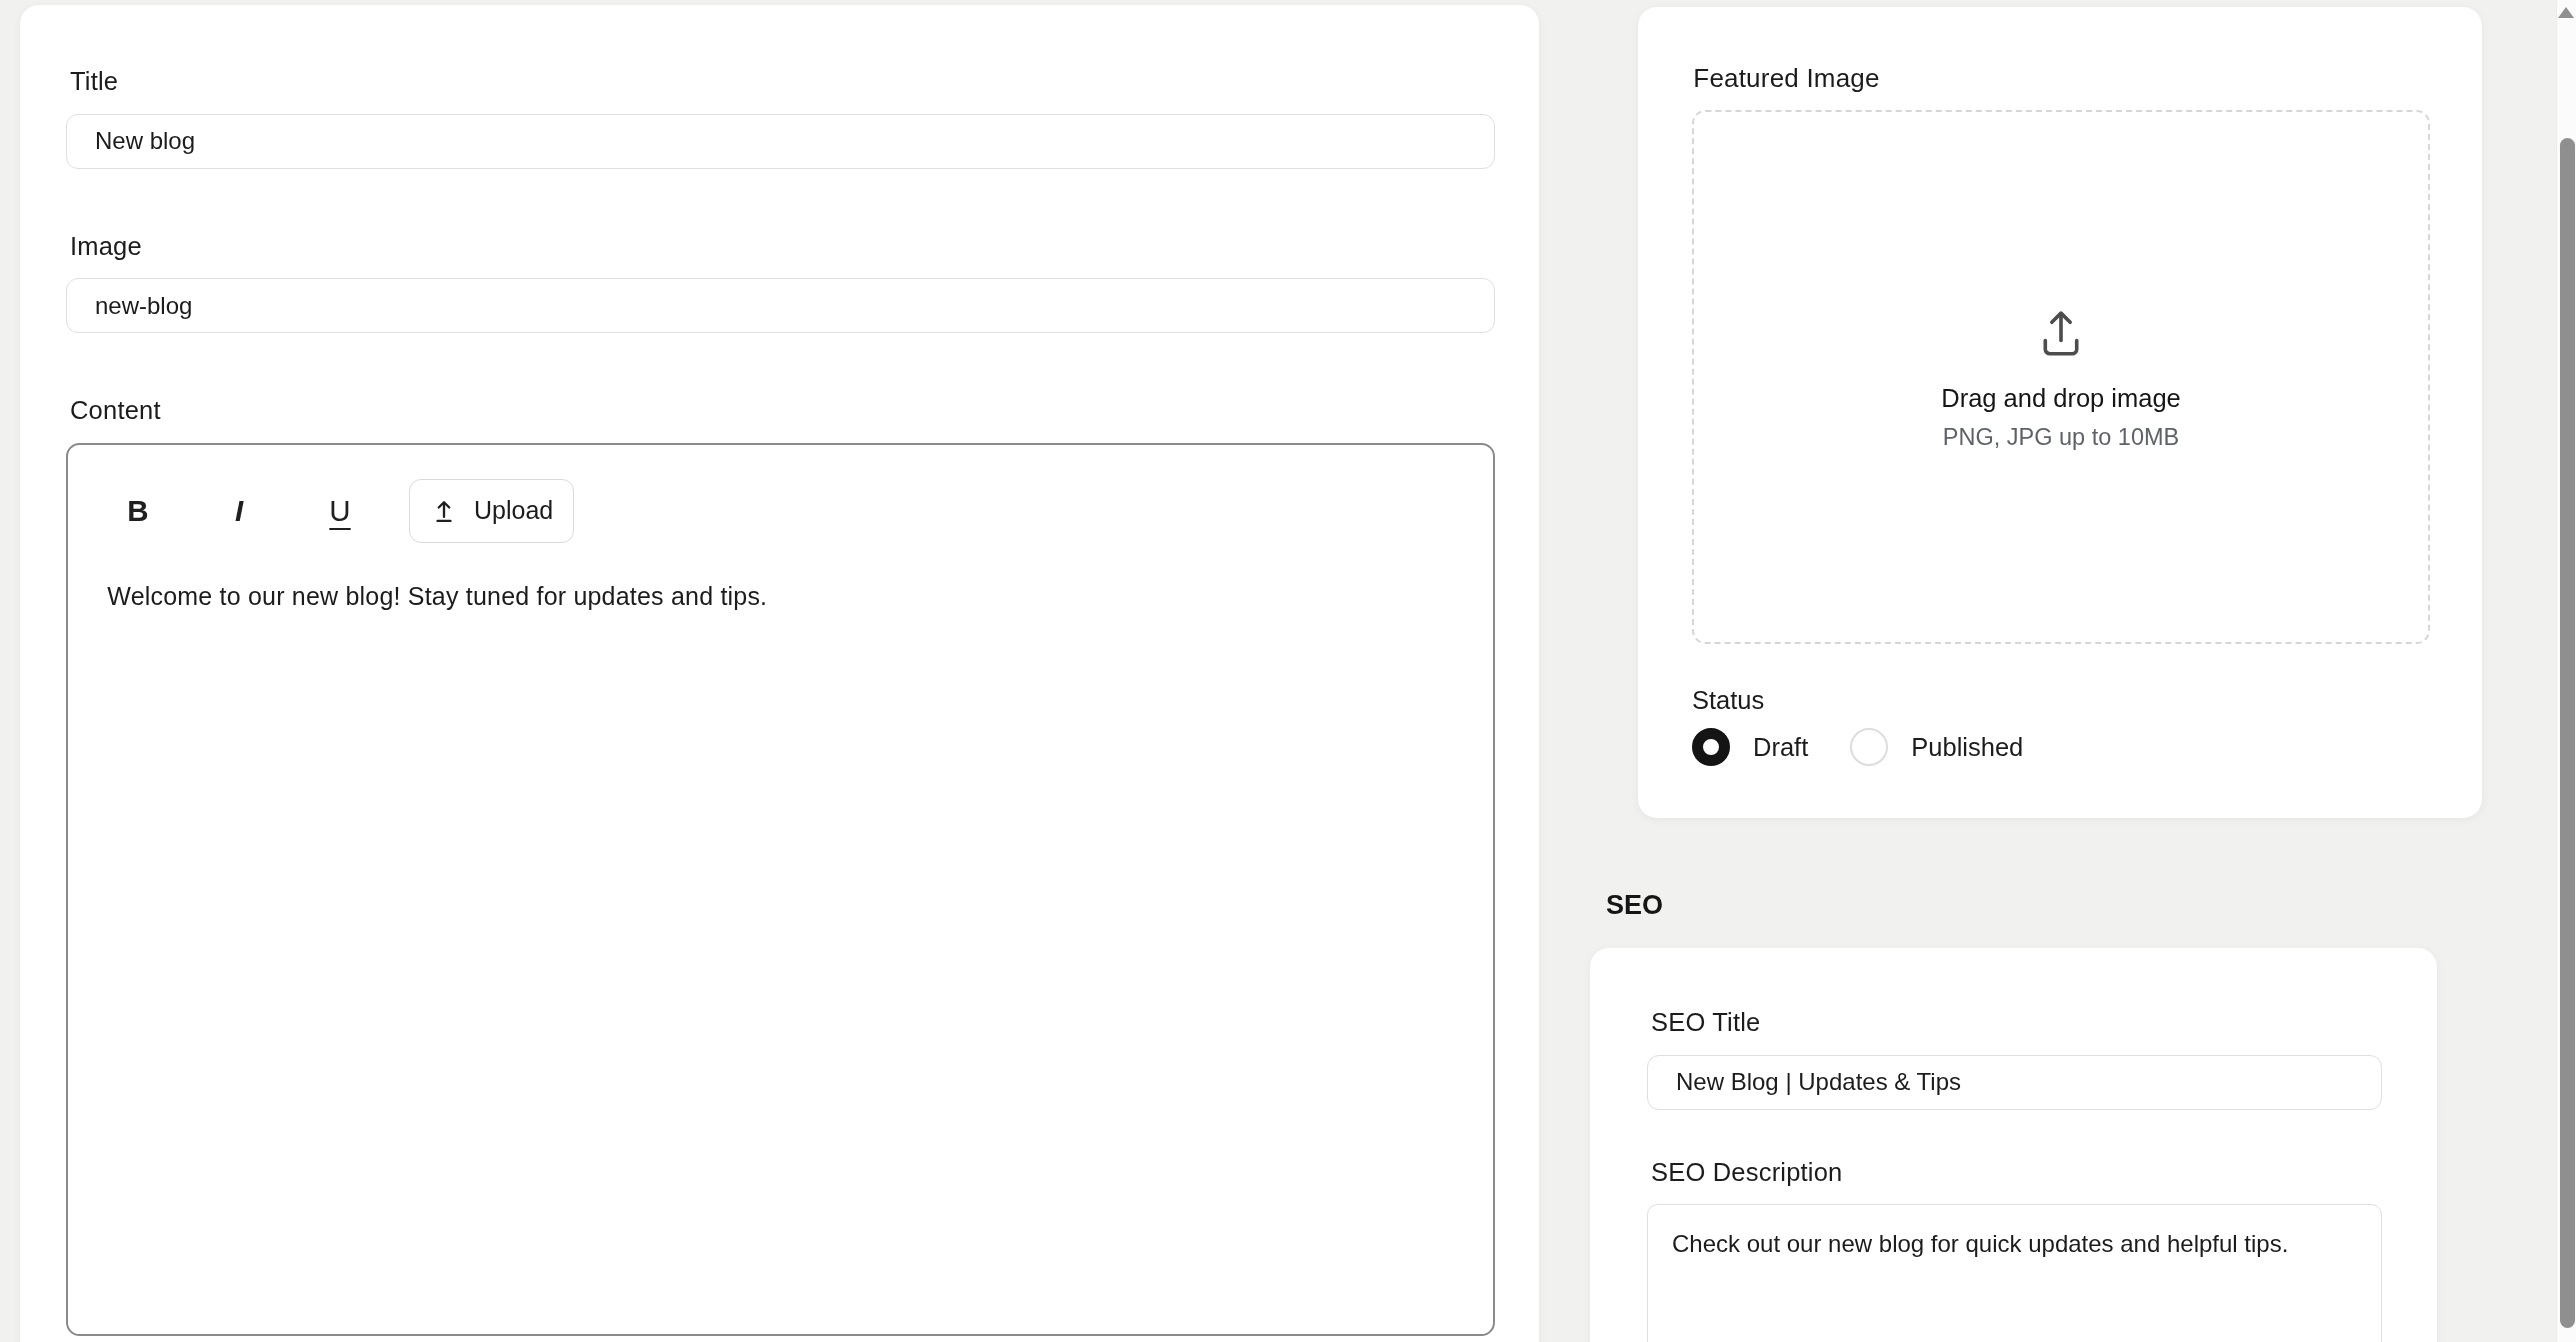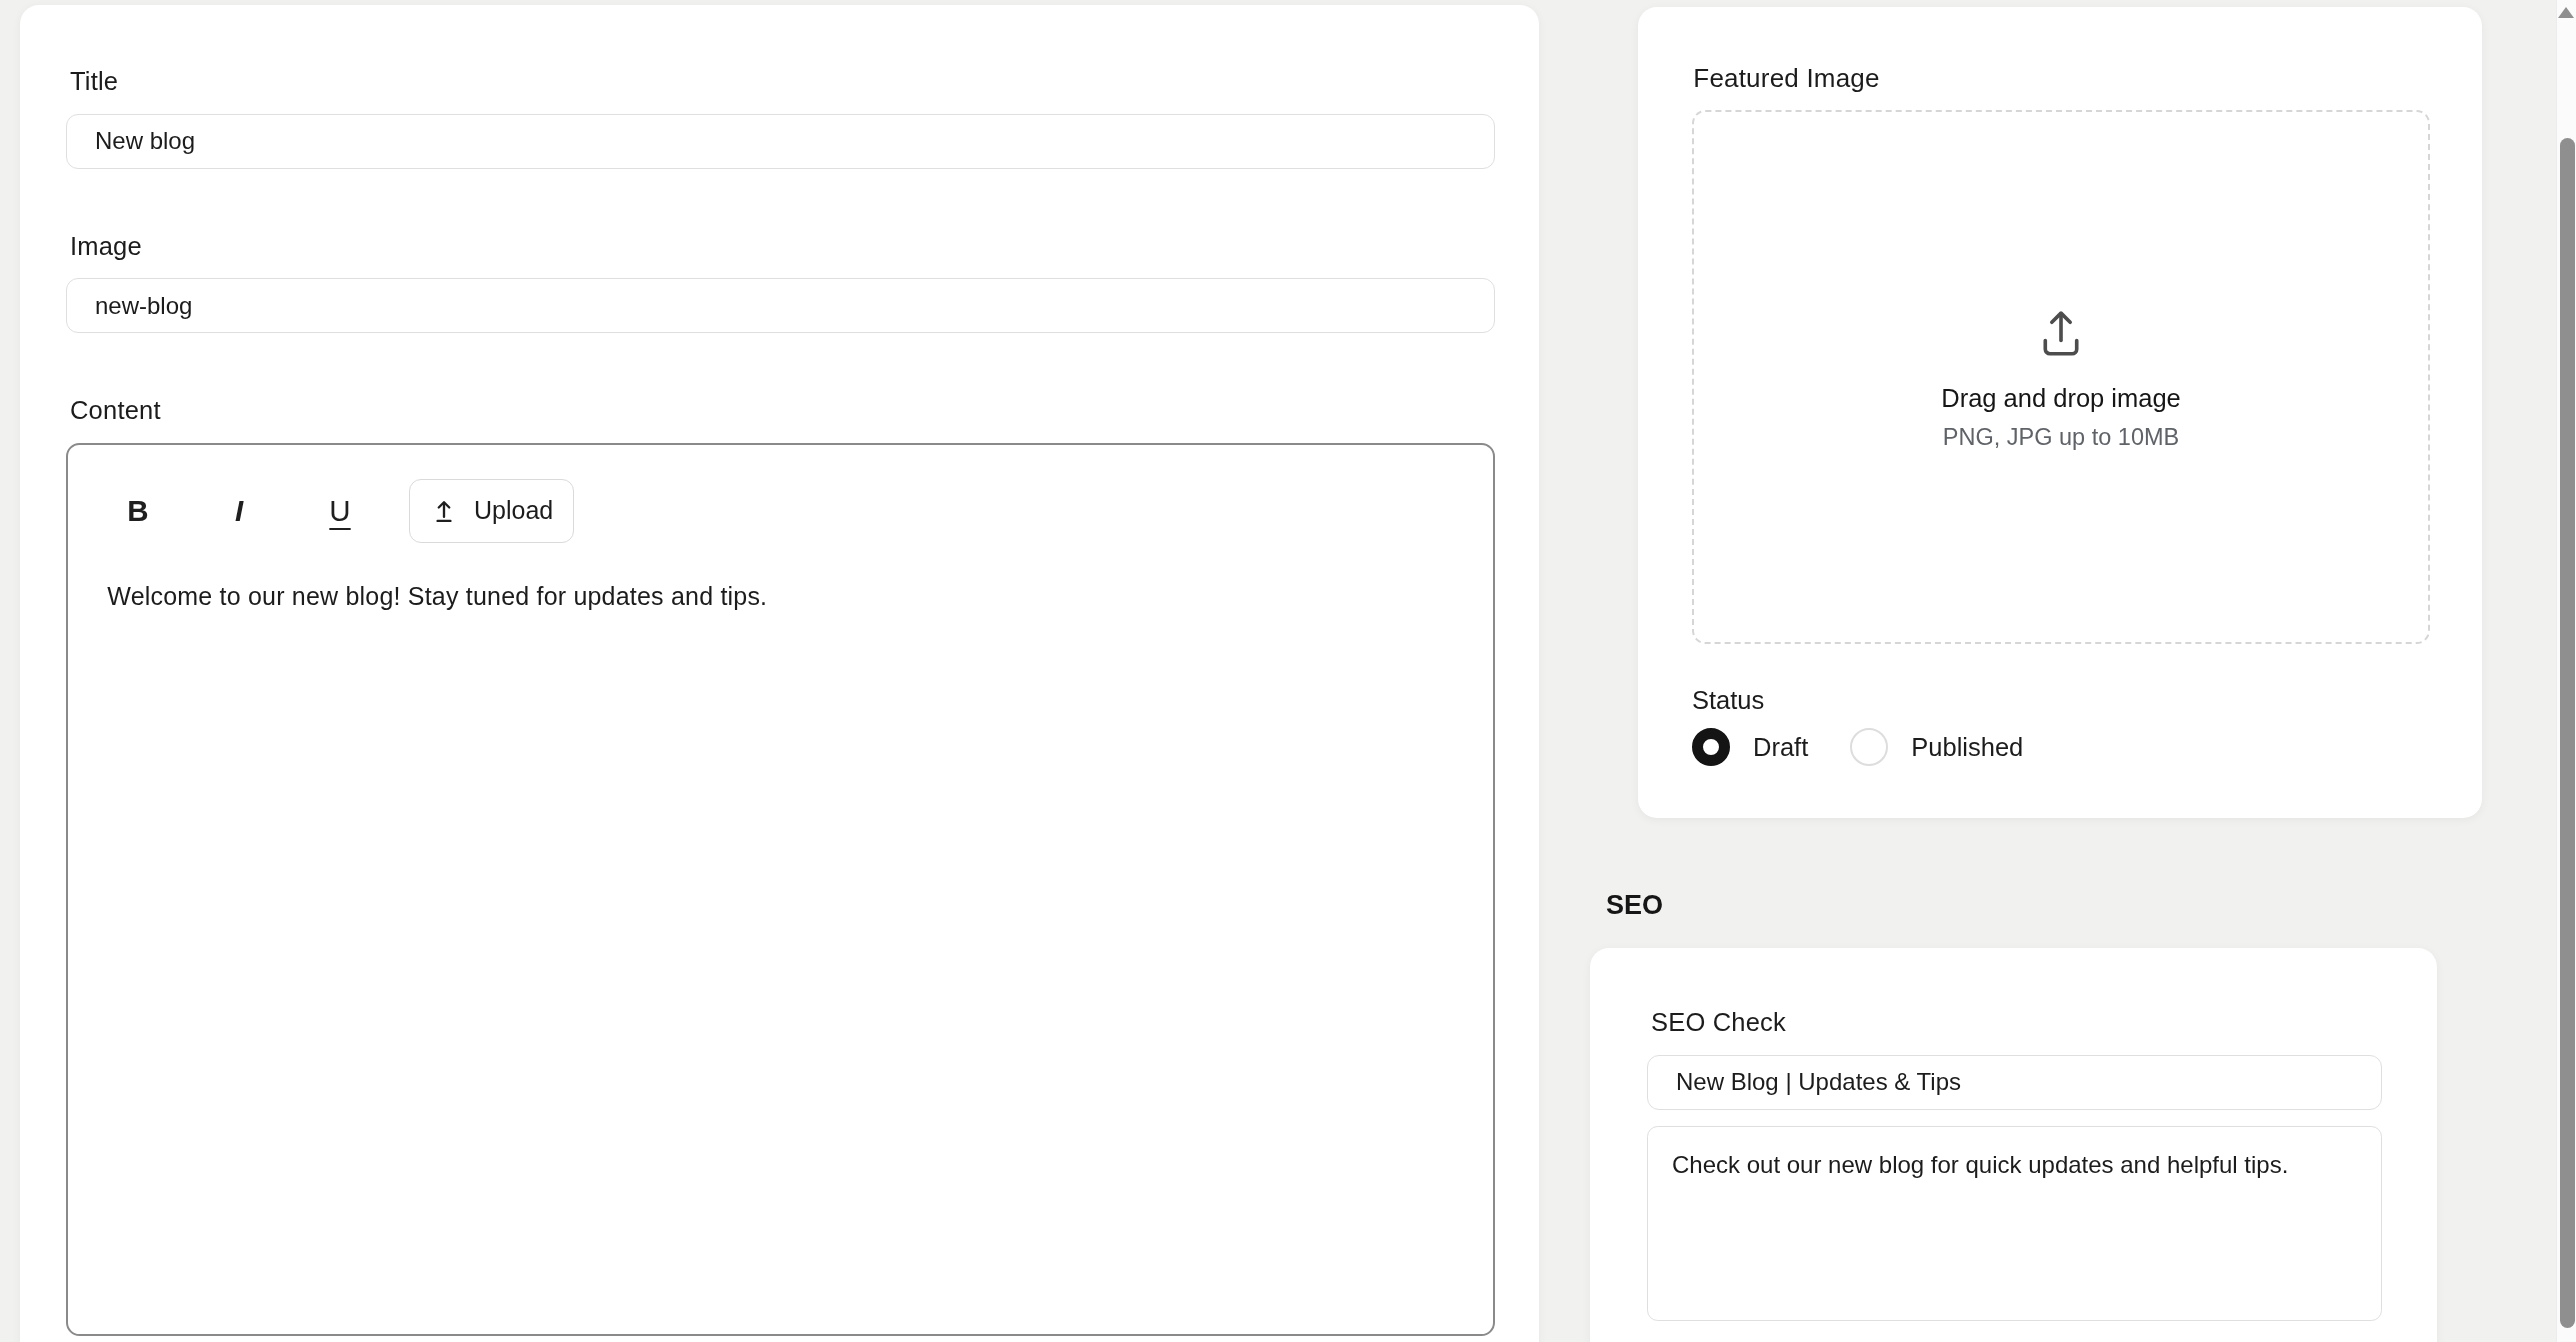--- a/index.html
+++ b/index.html
@@ -147,23 +147,24 @@
       <label class="radio-opt">
         <span class="radio unchecked"></span>
         <span>Published</span>
       </label>
     </div>
   </section>
 
   <h2 class="seo-heading">SEO</h2>
 
   <section class="card seo-card">
-    <label class="field-label">SEO Check</label>
+    <label class="field-label">SEO Title</label>
     <input class="text-input" type="text" value="New Blog | Updates &amp; Tips" style="">
 
+    <label class="field-label" style="margin-top:48px;">SEO Description</label>
     <textarea class="seo-textarea" style="">Check out our new blog for quick updates and helpful tips.</textarea>
   </section>
 
   <div class="scrollbar">
     <div class="scroll-up-arrow"></div>
     <div class="scroll-thumb"></div>
   </div>
 
 </div>
 

